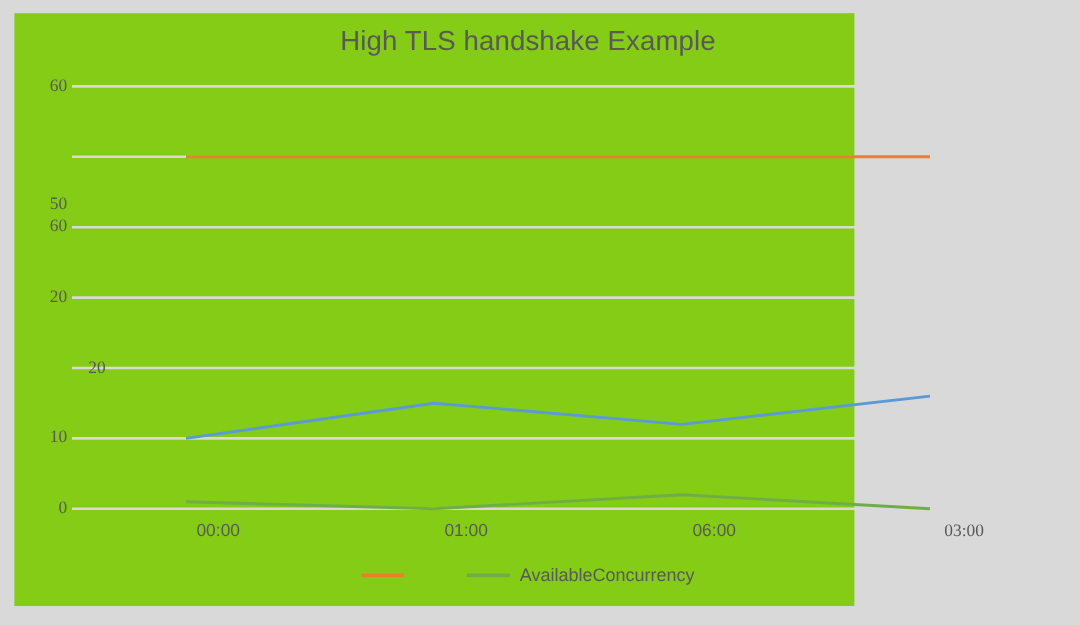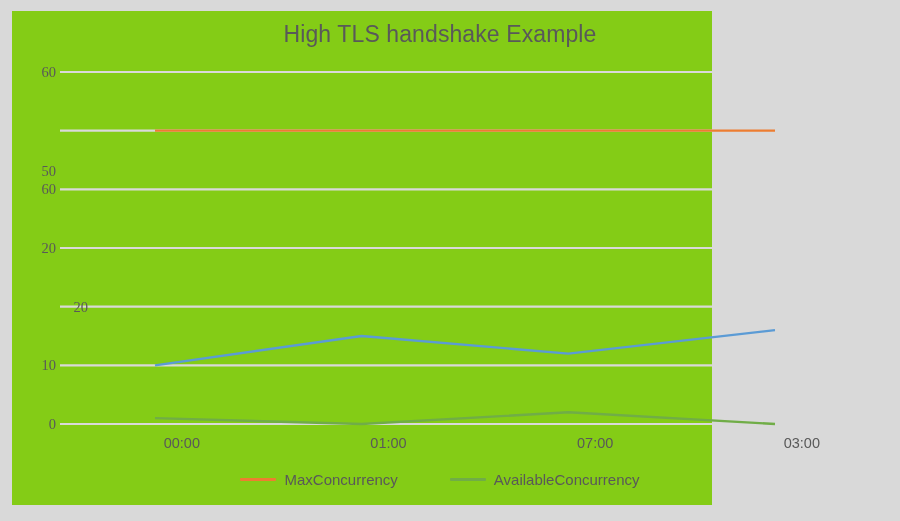--- a/index.html
+++ b/index.html
@@ -106,29 +106,28 @@
         <div class="ytick" style="top: 354.333px; left: 0px;">10</div>
         <div class="ytick" style="top: 295.667px; left: 0px; margin-left: 32px;">20</div>
         <div class="ytick" style="top: 237px; left: 0px;">20</div>
         <div class="ytick" style="top: 178.333px; left: 0px;">60</div>
         <div class="ytick" style="top: 119.667px; left: 0px; margin-top: 40px;">50</div>
         <div class="ytick" style="top: 61px; left: 0px;">60</div>
       </div>
     <div id="xtick-layer">
         <div class="xtick" style="left: 143px; top: 424px;">00:00</div>
         <div class="xtick" style="left: 349.667px; top: 424px;">01:00</div>
-        <div class="xtick" style="left: 556.333px; top: 424px;">07:00</div>
-        <div class="xtick" style="left: 763px; top: 424px;">03:00</div>
+        <div class="xtick" style="left: 556.333px; top: 424px;">06:00</div>
+        <div class="xtick" style="left: 763px; top: 424px; font-family: Liberation Serif, serif;">03:00</div>
       </div>
   </div>
 
   <div id="legend">
       <div class="legend-item">
         <span class="legend-swatch" style="background: rgb(237, 125, 49);"></span>
-        <span class="legend-label">MaxConcurrency</span>
       </div>
       <div class="legend-item">
         <span class="legend-swatch" style="background: rgb(112, 173, 71);"></span>
         <span class="legend-label">AvailableConcurrency</span>
       </div>
     </div>
 
 </div>
 
 </body></html>

